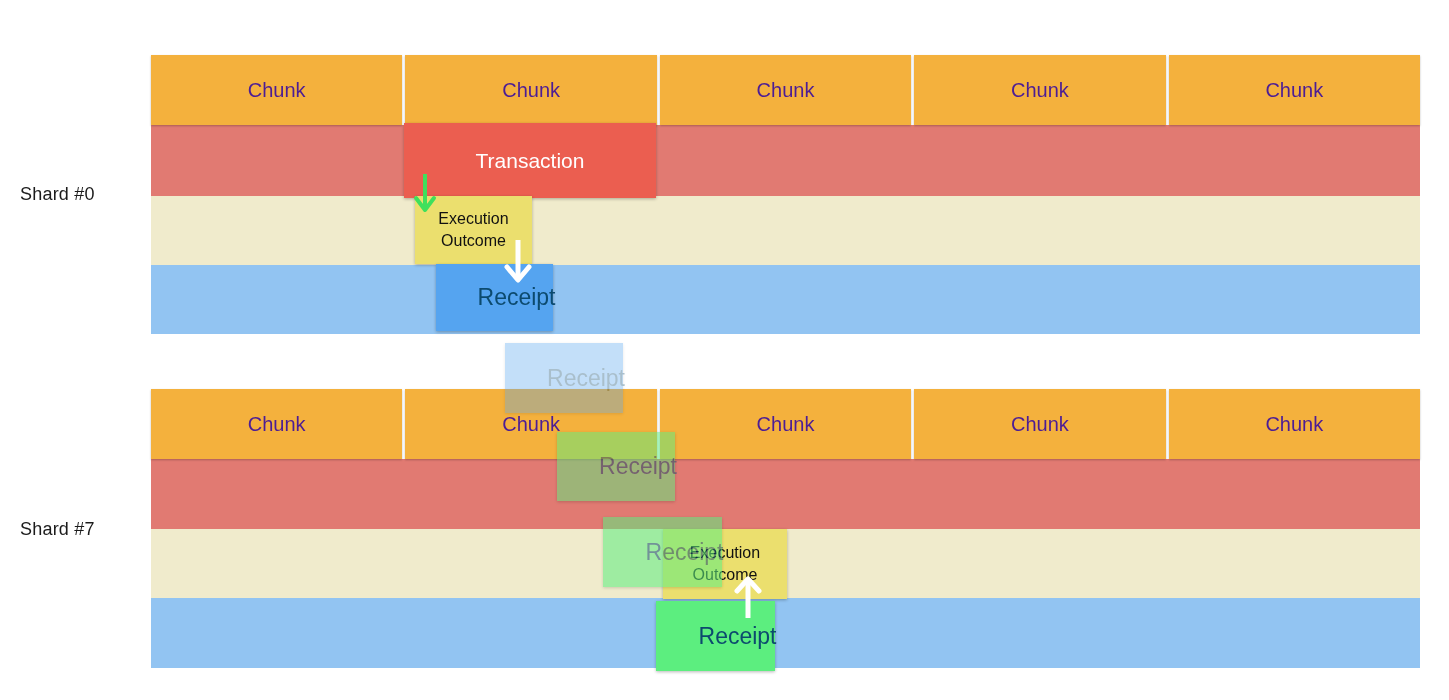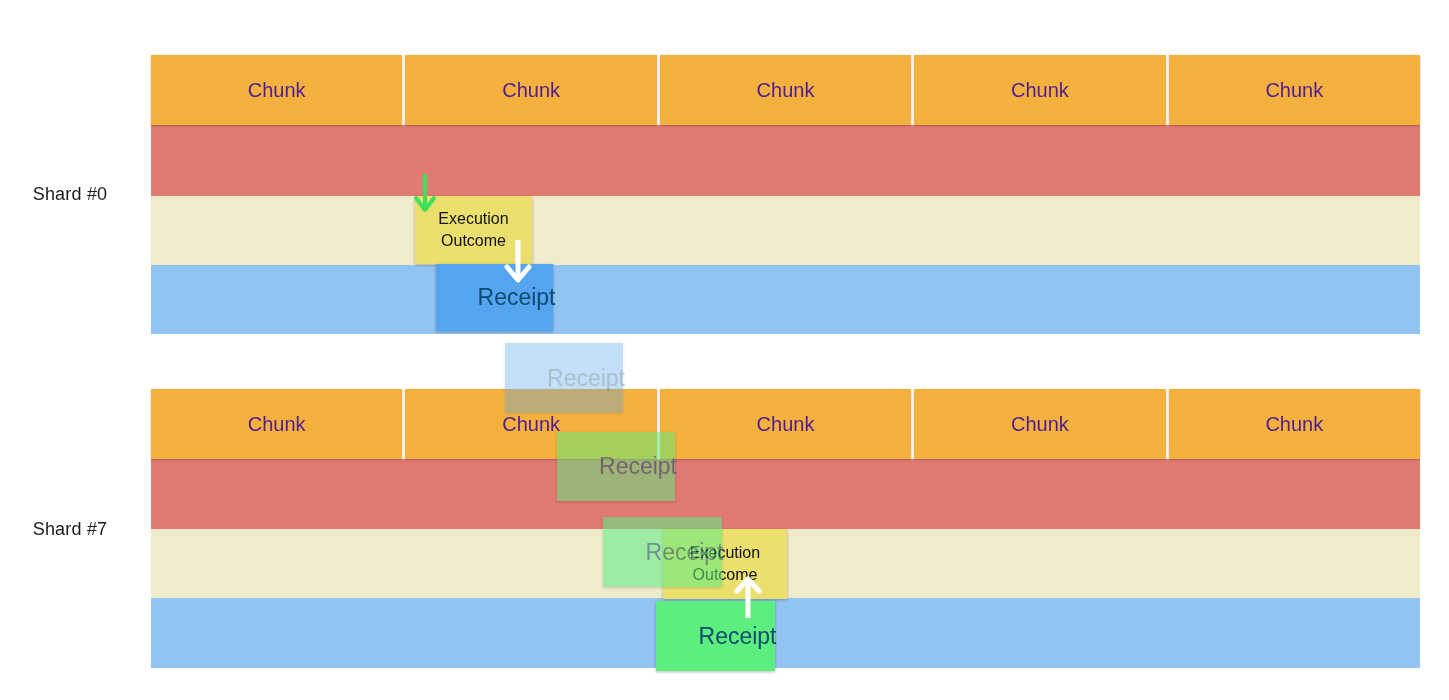--- a/index.html
+++ b/index.html
@@ -20,21 +20,21 @@
   .canvas {
     position: relative;
     width: 1449px;
     height: 700px;
     background: #ffffff;
     overflow: hidden;
   }
   .shard-label {
     position: absolute;
     width: 100px;
-    text-align: center;
+    text-align: left;
     font-size: 18px;
     color: var(--label-text);
     letter-spacing: 0.2px;
   }
   .diagram {
     position: absolute;
     left: 151px;
     width: 1269px;
     z-index: 1;
   }
@@ -106,20 +106,21 @@
       <div class="chunk">Chunk</div>
       <div class="chunk">Chunk</div>
       <div class="chunk">Chunk</div>
       <div class="chunk">Chunk</div>
     </div>
     <div class="band band-red" style="height:71px;"></div>
     <div class="band band-cream" style="height:69px;"></div>
     <div class="band band-blue" style="height:69px;"></div>
   </div>
 
+  <div class="overlay-box transaction">Transaction</div>
 
   <div class="arrow" style="left:412px; top:172px;">
     <svg width="26" height="42" viewBox="0 0 26 42">
       <line x1="13" y1="2" x2="13" y2="36" stroke="#3FE05C" stroke-width="4"></line>
       <polyline points="4,26 13,38 22,26" fill="none" stroke="#3FE05C" stroke-width="4" stroke-linecap="round" stroke-linejoin="round"></polyline>
     </svg>
   </div>
 
   <div class="overlay-box outcome outcome-0">Execution Outcome</div>
 

